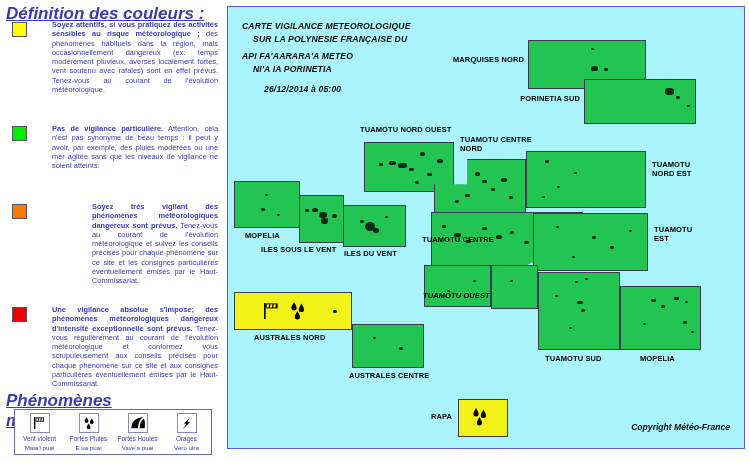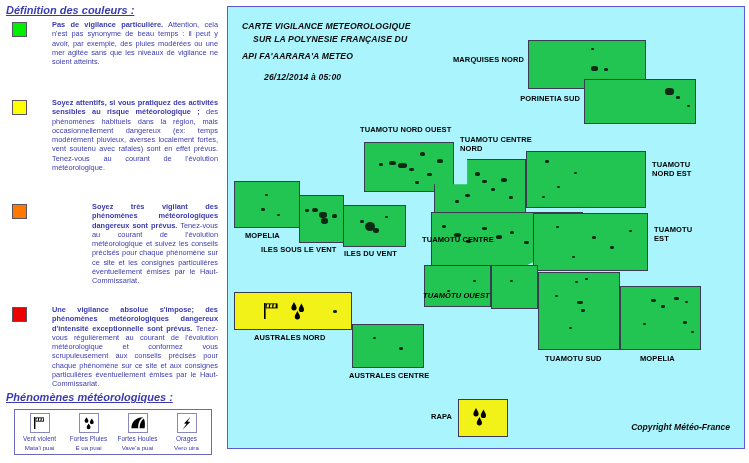--- a/index.html
+++ b/index.html
@@ -10,21 +10,21 @@
     overflow: hidden;
   }
   #root { position: relative; width: 749px; height: 463px; background: #ffffff; }
 
   
   #left-panel {
     position: absolute; left: 0; top: 0; width: 224px; height: 463px;
     background: #ffffff;
   }
   .section-title {
-    font-size: 11px; font-weight: bold; font-style: italic;
+    font-size: 17px; font-weight: bold; font-style: italic;
     color: #3b3bb0; text-decoration: underline;
     padding-left: 6px;
   }
   #colors-title { position: absolute; left: 0; top: 4px; }
   #colors-list { position: absolute; left: 0; top: 20px; width: 224px; }
 
   .color-row { position: relative; margin-bottom: 6px; min-height: 20px; }
   .swatch {
     position: absolute; left: 12px; top: 2px;
     width: 15px; height: 15px;
@@ -100,31 +100,31 @@
 <body>
 
 <div id="root">
 
   <div id="left-panel">
 
     <div class="section-title" id="colors-title">Définition des couleurs :</div>
 
     <div id="colors-list">
 
+      <div class="color-row" style="height:98px;">
+        <div class="swatch" style="background:#ffff00;"></div>
+        <div class="color-text">
+          <b>Soyez attentifs, si vous pratiquez des activités sensibles au risque météorologique ;</b><span> des phénomènes habituels dans la région, mais occasionnellement dangereux (ex: temps modérément pluvieux, averses localement fortes, vent soutenu avec rafales) sont en effet prévus. Tenez-vous au courant de l'évolution météorologique.</span>
+        </div>
+      </div>
+
       <div class="color-row" style="height:72px;">
         <div class="swatch" style="background:#00ee00;"></div>
         <div class="color-text">
           <b>Pas de vigilance particulière.</b><span> Attention, cela n'est pas synonyme de beau temps : il peut y avoir, par exemple, des pluies modérées ou une mer agitée sans que les niveaux de vigilance ne soient atteints.</span>
-        </div>
-      </div>
-
-      <div class="color-row" style="height:98px;">
-        <div class="swatch" style="background:#ffff00;"></div>
-        <div class="color-text">
-          <b>Soyez attentifs, si vous pratiquez des activités sensibles au risque météorologique ;</b><span> des phénomènes habituels dans la région, mais occasionnellement dangereux (ex: temps modérément pluvieux, averses localement fortes, vent soutenu avec rafales) sont en effet prévus. Tenez-vous au courant de l'évolution météorologique.</span>
         </div>
       </div>
 
       <div class="color-row" style="height:97px;padding-left:40px;">
         <div class="swatch" style="background:#ff7800;"></div>
         <div class="color-text">
           <b>Soyez très vigilant des phénomènes météorologiques dangereux sont prévus.</b><span> Tenez-vous au courant de l'évolution météorologique et suivez les conseils précisés pour chaque phénomène sur ce site et les consignes particulières éventuellement émises par le Haut-Commissariat.</span>
         </div>
       </div>
 
@@ -191,20 +191,21 @@
     </div>
   </div>
 
   <div id="map-panel">
 
     <div id="map-title">
       <span>CARTE VIGILANCE METEOROLOGIQUE</span>
       <span class="ind">SUR LA POLYNESIE FRANÇAISE DU</span>
       <span class="gap"></span>
       <span>API FA'AARARA'A METEO</span>
+      <span class="ind">NI'A IA PORINETIA</span>
       <span id="map-date">26/12/2014 à 05:00</span>
     </div>
 
     <div class="zone" style="left:300px; top:33px; width:118px; height:49px;">
       <div class="isle" style="left:62px;top:7px;width:3px;height:2px;"></div>
       <div class="isle" style="left:62px;top:25px;width:7px;height:5px;"></div>
       <div class="isle" style="left:75px;top:27px;width:4px;height:3px;"></div>
       <div class="isle" style="left:65px;top:38px;width:4px;height:3px;"></div>
       <div class="isle" style="left:103px;top:38px;width:3px;height:2px;"></div>
     </div>

